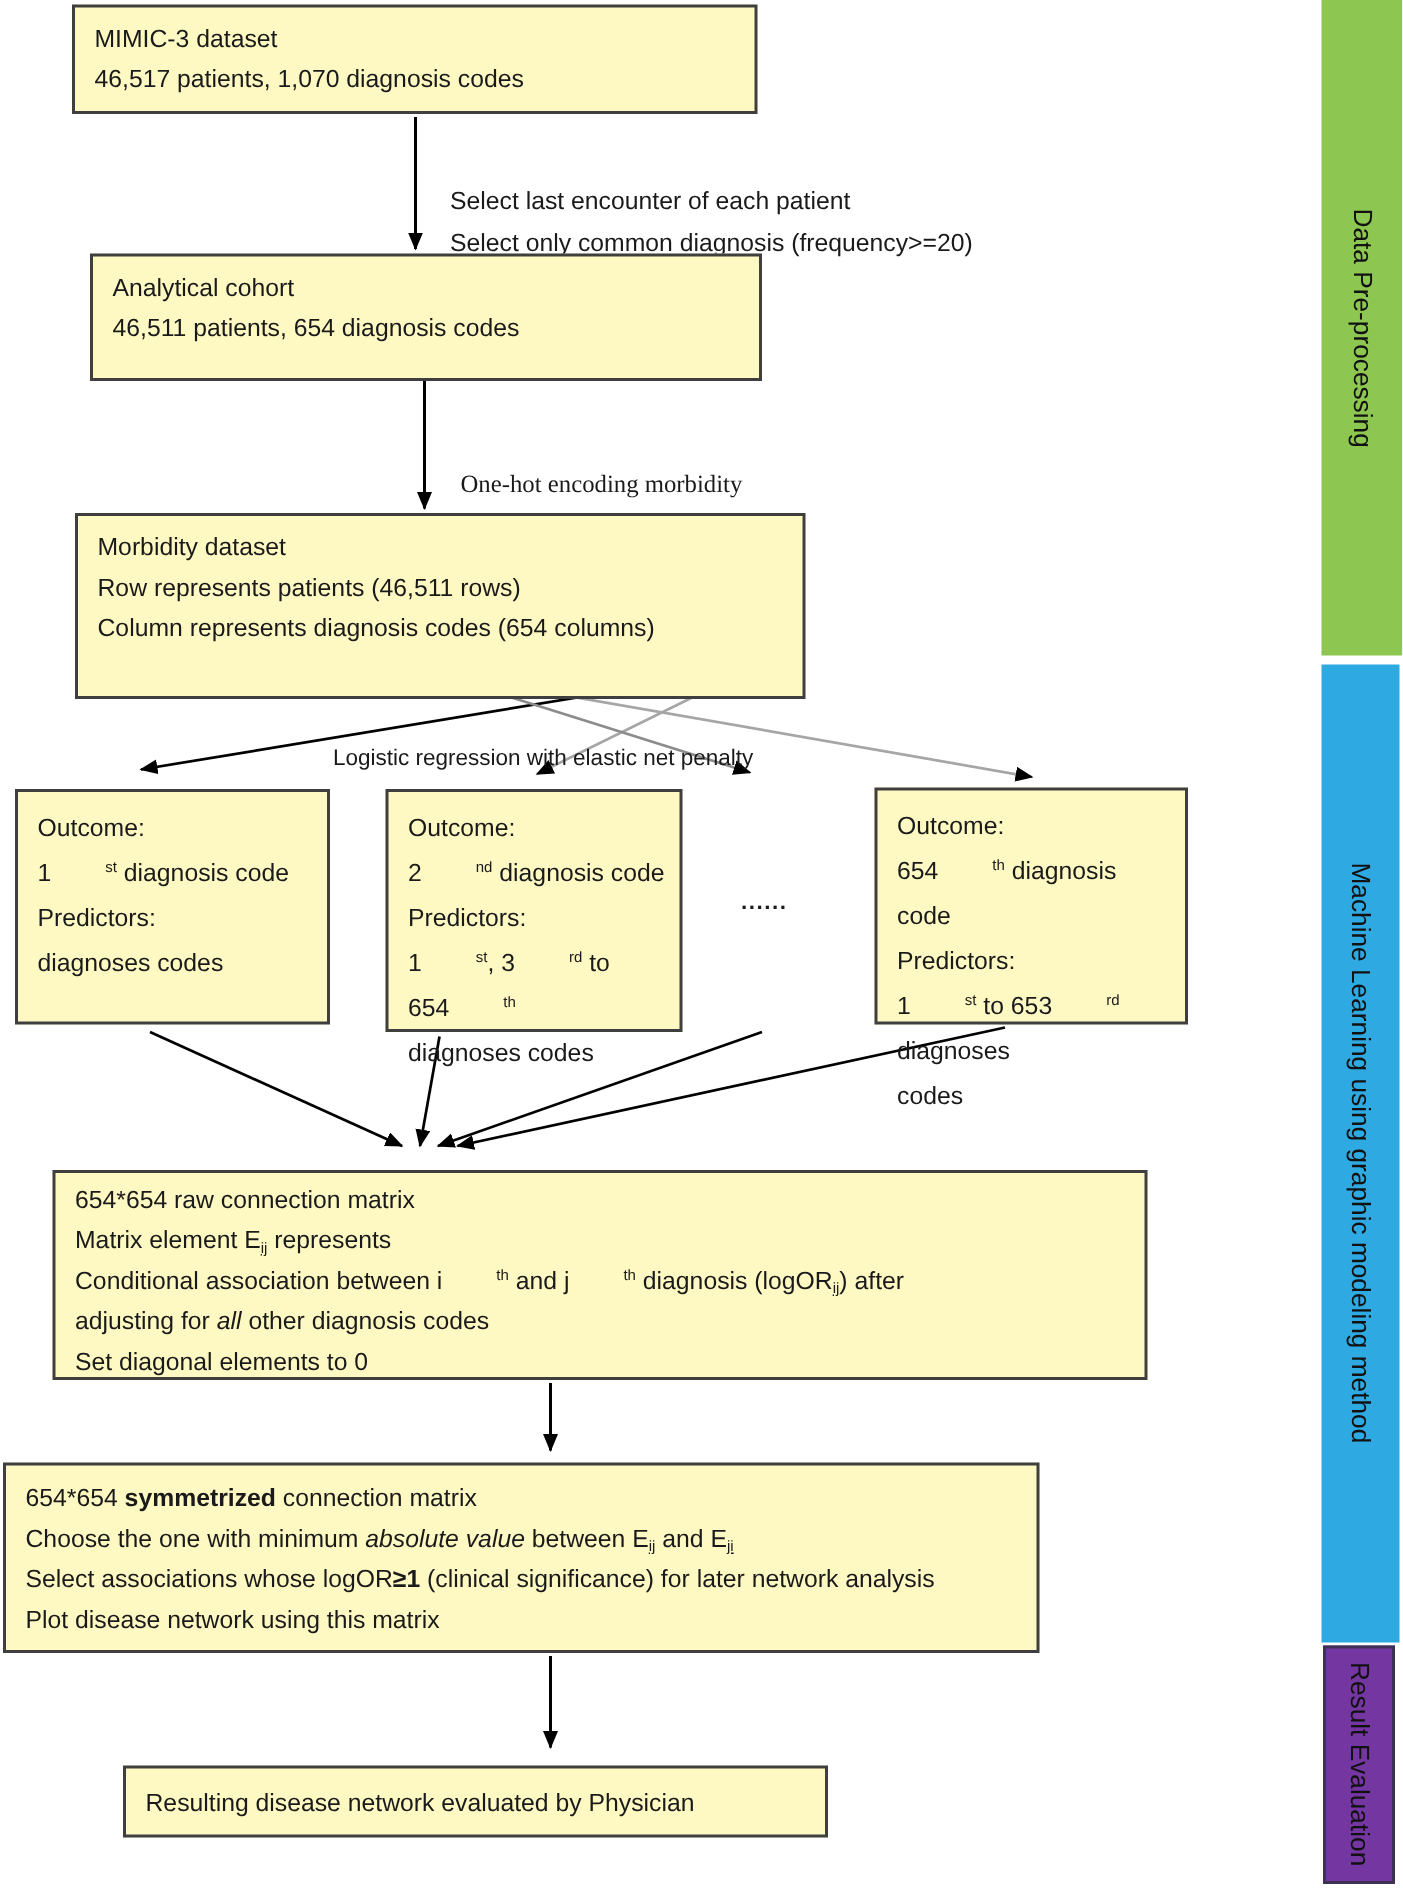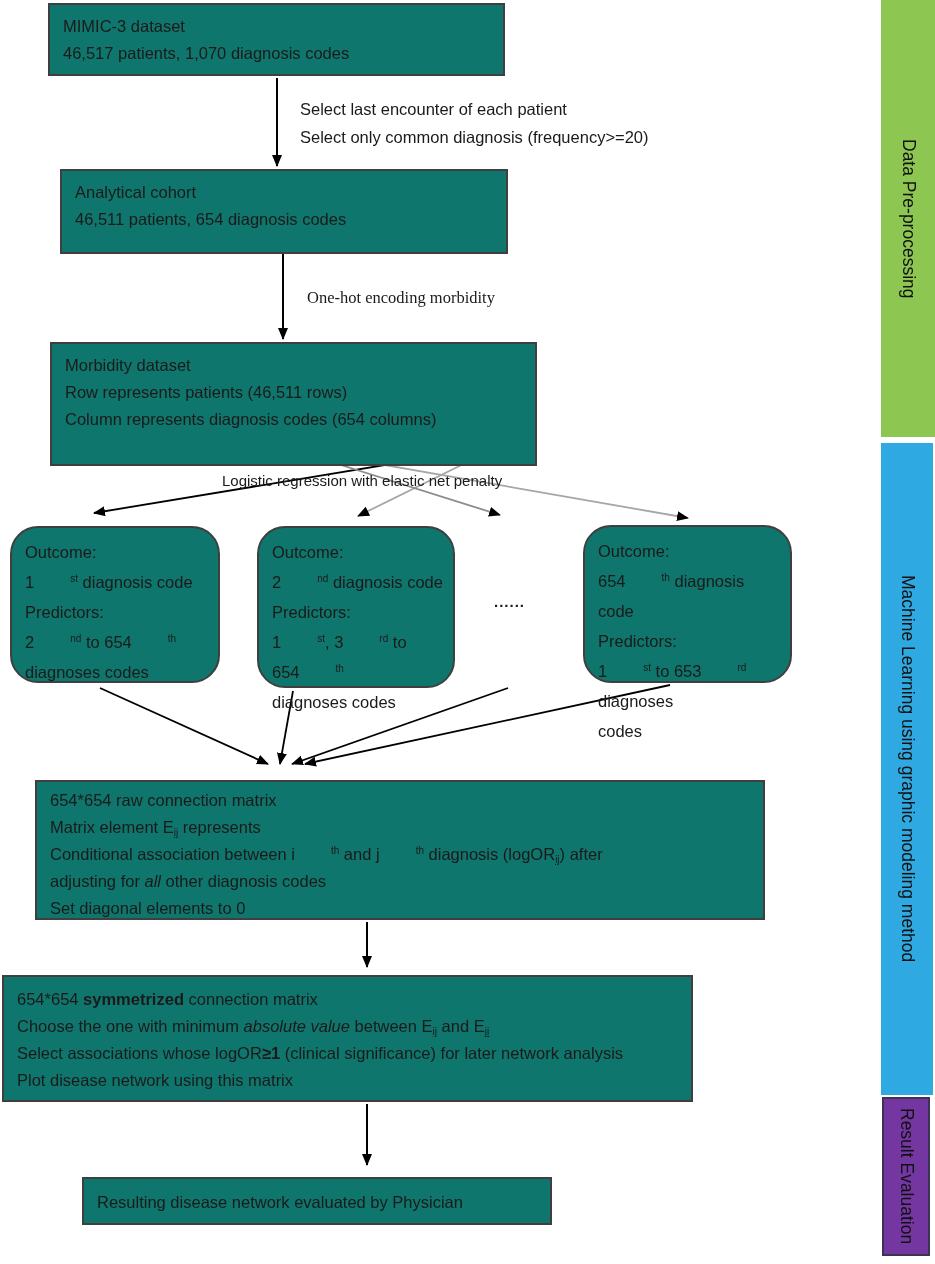--- a/index.html
+++ b/index.html
@@ -1,24 +1,24 @@
 <!DOCTYPE html>
 <html><head>
 <meta charset="utf-8">
 <style>
   html,body{margin:0;padding:0;background:#ffffff;}
   body{font-family:"Liberation Sans",sans-serif;color:#1a1a1a;}
   #stage{position:relative;width:935px;height:1264px;background:#fff;overflow:hidden;}
   svg.arrows{position:absolute;left:0;top:0;width:935px;height:1264px;z-index:1;}
-  .box{position:absolute;background:#0f766e;border:2px solid #3f3f3f;box-sizing:border-box;z-index:3;
+  .box{position:absolute;background:#fef9c3;border:2px solid #3f3f3f;box-sizing:border-box;z-index:3;
        font-size:16.5px;line-height:27px;}
   .box .pad{padding:8px 12px 0 13px;}
-  .outcome{line-height:30px;border-radius:28px;}
+  .outcome{line-height:30px;}
   .outcome .pad{padding:9px 10px 0 13px;}
-  .edge-label{position:absolute;z-index:2;font-size:16.5px;line-height:27.5px;white-space:nowrap;}
+  .edge-label{position:absolute;z-index:2;font-size:16.5px;line-height:27.5px;white-space:nowrap;margin-top:25px;}
   .logistic{font-size:15px;}
   .dots{position:absolute;z-index:2;font-weight:bold;font-size:15px;letter-spacing:1px;}
   sup{font-size:10px;line-height:0;vertical-align:6px;margin-left:36px;}
   sub{font-size:10px;line-height:0;vertical-align:-3px;text-decoration:underline;}
   .sidebar{position:absolute;z-index:3;display:flex;align-items:center;justify-content:center;}
   .sidebar .vtext{writing-mode:vertical-rl;text-orientation:mixed;font-size:17.5px;color:#111;
                   white-space:nowrap;}
   .sb-purple{border:2px solid #3E3254;box-sizing:border-box;}
 </style>
 </head>
@@ -78,21 +78,20 @@
       <div>Row represents patients (46,511 rows)</div>
       <div>Column represents diagnosis codes (654 columns)</div>
     </div>
   </div>
 
   <div class="box outcome" style="left:10px;top:526px;width:210px;height:157px;">
     <div class="pad">
       <div>Outcome:</div>
       <div>1<sup>st</sup> diagnosis code</div>
       <div>Predictors:</div>
-      <div>2<sup>nd</sup> to 654<sup>th</sup></div>
       <div>diagnoses codes</div>
     </div>
   </div>
 
   <div class="box outcome" style="left:257px;top:526px;width:198px;height:162px;">
     <div class="pad">
       <div>Outcome:</div>
       <div>2<sup>nd</sup> diagnosis code</div>
       <div>Predictors:</div>
       <div>1<sup>st</sup>, 3<sup>rd</sup> to 654<sup>th</sup></div>

